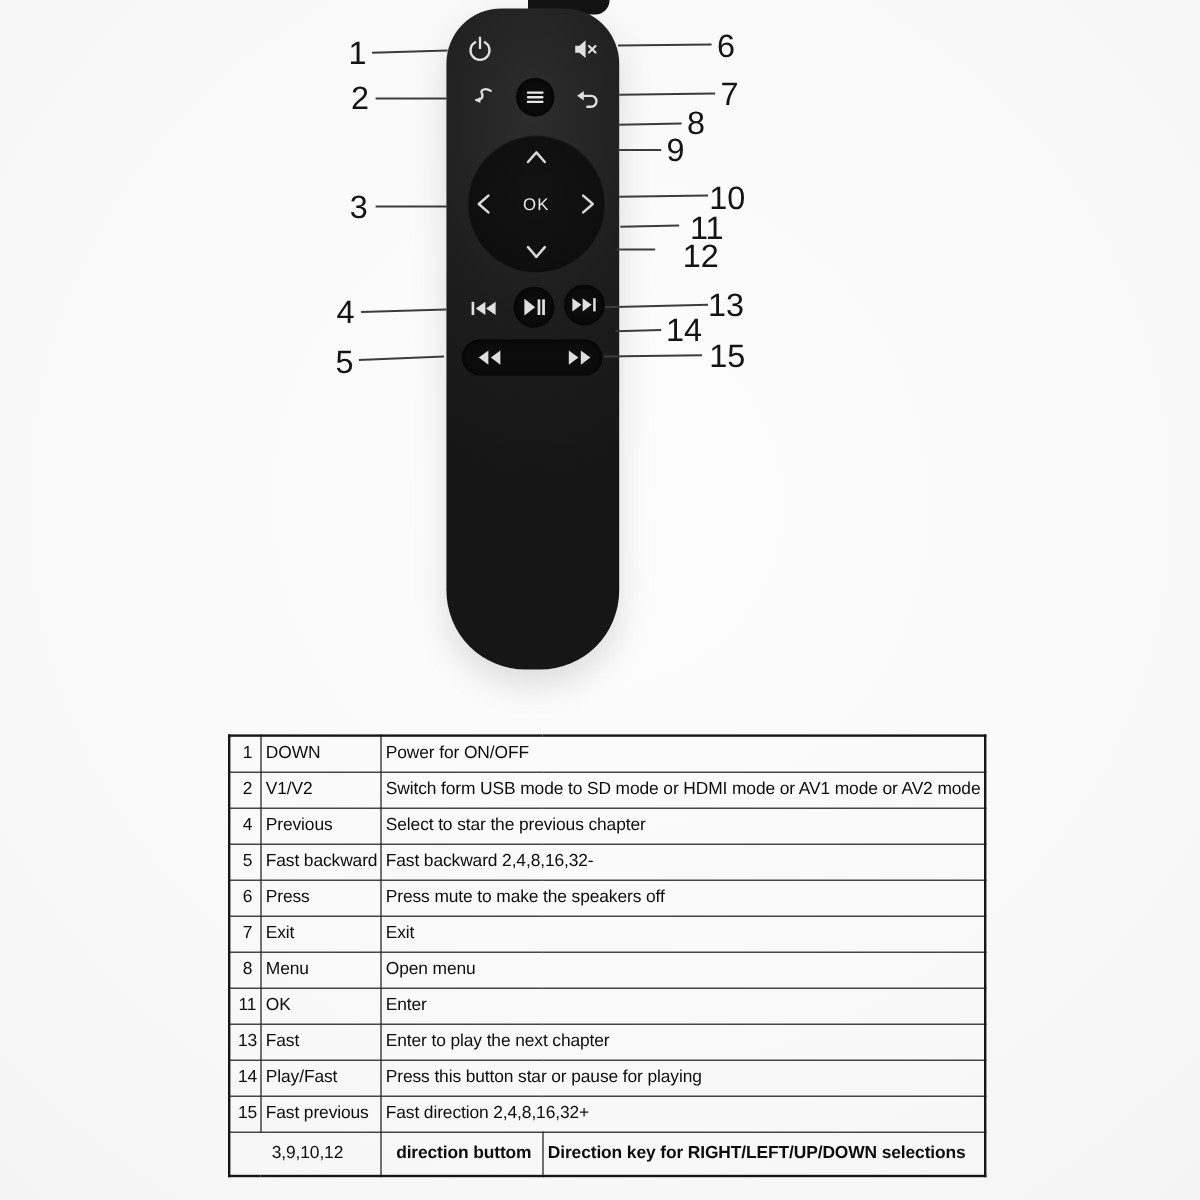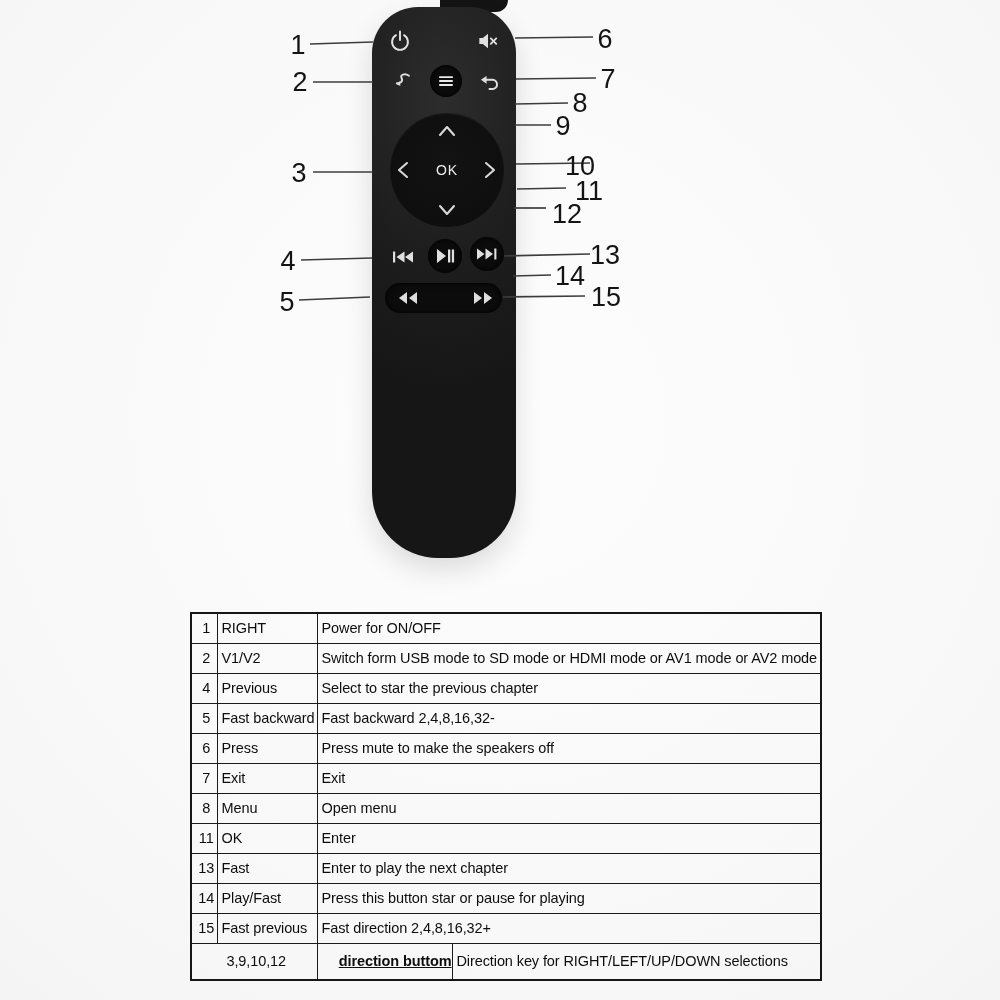--- a/index.html
+++ b/index.html
@@ -58,22 +58,22 @@
     vertical-align:middle;overflow:hidden;white-space:nowrap;
     padding:0 0 0 4px;
   }
   table.spec{border:2px solid #161616;}
   td.c-num{text-align:center;font-size:15px;padding:0;}
   td.c-label{padding-left:4px;}
   td.c-desc{padding-left:6px;}
   tr.rrow{height:30px;}
   tr.frow{height:37px;}
   td.c-nums{text-align:center;font-size:21px;letter-spacing:2px;padding:0;}
-  td.c-dirlabel{text-align:right;font-weight:bold;font-size:16px;padding:0;text-decoration:underline;}
-  td.c-dirdesc{font-weight:normal;font-size:15px;padding-left:10px;letter-spacing:-0.2px;margin-top:38px;}
+  td.c-dirlabel{text-align:center;font-weight:bold;font-size:16px;padding:0;}
+  td.c-dirdesc{font-weight:bold;font-size:15px;padding-left:10px;letter-spacing:-0.2px;margin-top:38px;}
 </style>
 </head>
 <body>
 
 <div class="stage">
 
   <div class="top-stub"></div>
 
   <div class="remote">
 
@@ -189,39 +189,39 @@
   <div id="callouts">
       <div class="callout-num" style="left: 298px; top: 45px;">1</div>
       <div class="callout-num" style="left: 300px; top: 82px;">2</div>
       <div class="callout-num" style="left: 299px; top: 173px;">3</div>
       <div class="callout-num" style="left: 288px; top: 261px;">4</div>
       <div class="callout-num" style="left: 287px; top: 302px;">5</div>
       <div class="callout-num" style="left: 605px; top: 39px;">6</div>
       <div class="callout-num" style="left: 608px; top: 79px;">7</div>
       <div class="callout-num" style="left: 580px; top: 103px;">8</div>
       <div class="callout-num" style="left: 563px; top: 126px;">9</div>
-      <div class="callout-num" style="left: 580px; top: 166px;">10</div>
+      <div class="callout-num" style="left: 606px; top: 166px;">10</div>
       <div class="callout-num" style="left: 589px; top: 191px;">11</div>
-      <div class="callout-num" style="left: 567px; top: 214px;">12</div>
+      <div class="callout-num" style="left: 584px; top: 214px;">12</div>
       <div class="callout-num" style="left: 605px; top: 255px;">13</div>
       <div class="callout-num" style="left: 570px; top: 276px;">14</div>
       <div class="callout-num" style="left: 606px; top: 297px;">15</div>
     </div>
 
   <table class="spec">
     <colgroup>
       <col style="width:26px">
         <col style="width:100px">
         <col style="width:135px">
         <col style="width:369px">
     </colgroup>
     <tbody id="spec-body">
         <tr class="rrow">
           <td class="c-num">1</td>
-          <td class="c-label">RIGHT</td>
+          <td class="c-label">DOWN</td>
           <td class="c-desc" colspan="2">Power for ON/OFF</td>
         </tr>
         <tr class="rrow">
           <td class="c-num">2</td>
           <td class="c-label">V1/V2</td>
           <td class="c-desc" colspan="2">Switch form USB mode to SD mode or HDMI mode or AV1 mode or AV2 mode</td>
         </tr>
         <tr class="rrow">
           <td class="c-num">4</td>
           <td class="c-label">Previous</td>

